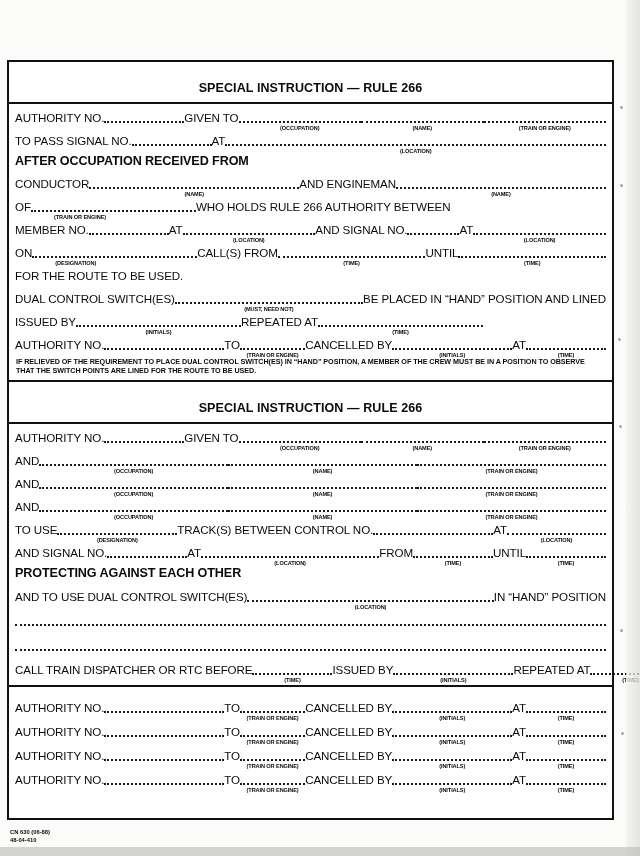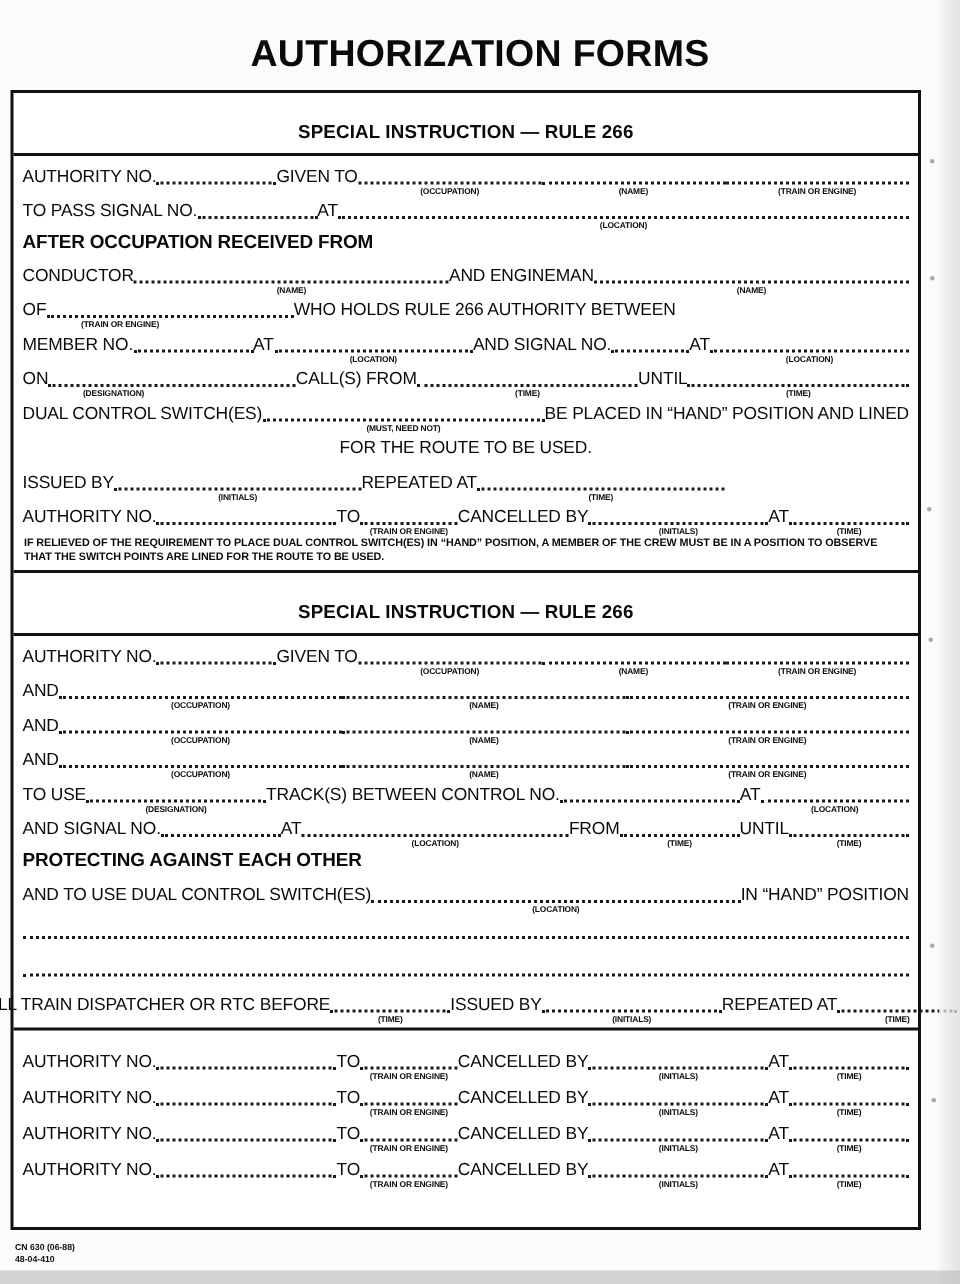--- a/index.html
+++ b/index.html
@@ -53,21 +53,20 @@
   .block { padding: 0; }
 
   
   .line {
     display: flex;
     align-items: flex-end;
     font-size: 11.6px;
     padding: 0 6px;
     height: 23px;
     white-space: nowrap;
-    justify-content: center;
   }
   .line.tall { height: 24px; }
 
   .lbl {
     font-weight: normal;
     letter-spacing: -0.1px;
     padding-bottom: 3px;
     flex: 0 0 auto;
   }
 
@@ -169,21 +168,20 @@
     height: 9px;
     background: #b9b9b7;
     opacity: .6;
   }
 </style>
 </head>
 <body>
 
 <div class="page">
 
-  <div class="doc-title">AUTHORIZATION FORMS</div>
 
   <div class="form-frame">
 
     <div class="section-head">SPECIAL INSTRUCTION — RULE 266</div>
 
     <div class="block">
 
       <div class="line">
         <span class="lbl">AUTHORITY NO.</span>
         <span class="fill f-sm">
@@ -274,30 +272,30 @@
             <span class="cap">(TIME)</span>
           </span>
         <span class="lbl">UNTIL</span>
         <span class="fill">
             <span class="dots"></span>
             <span class="cap">(TIME)</span>
           </span>
       </div>
 
       <div class="line">
+        <span class="lbl">FOR THE ROUTE TO BE USED.</span>
+      </div>
+
+      <div class="line">
         <span class="lbl">DUAL CONTROL SWITCH(ES)</span>
         <span class="fill">
             <span class="dots"></span>
             <span class="cap">(MUST, NEED NOT)</span>
           </span>
         <span class="lbl">BE PLACED IN “HAND” POSITION AND LINED</span>
-      </div>
-
-      <div class="line">
-        <span class="lbl">FOR THE ROUTE TO BE USED.</span>
       </div>
 
       <div class="line">
         <span class="lbl">ISSUED BY</span>
         <span class="fill f-lg capmid">
             <span class="dots"></span>
             <span class="cap">(INITIALS)</span>
           </span>
         <span class="lbl">REPEATED AT</span>
         <span class="fill f-lg capmid">

